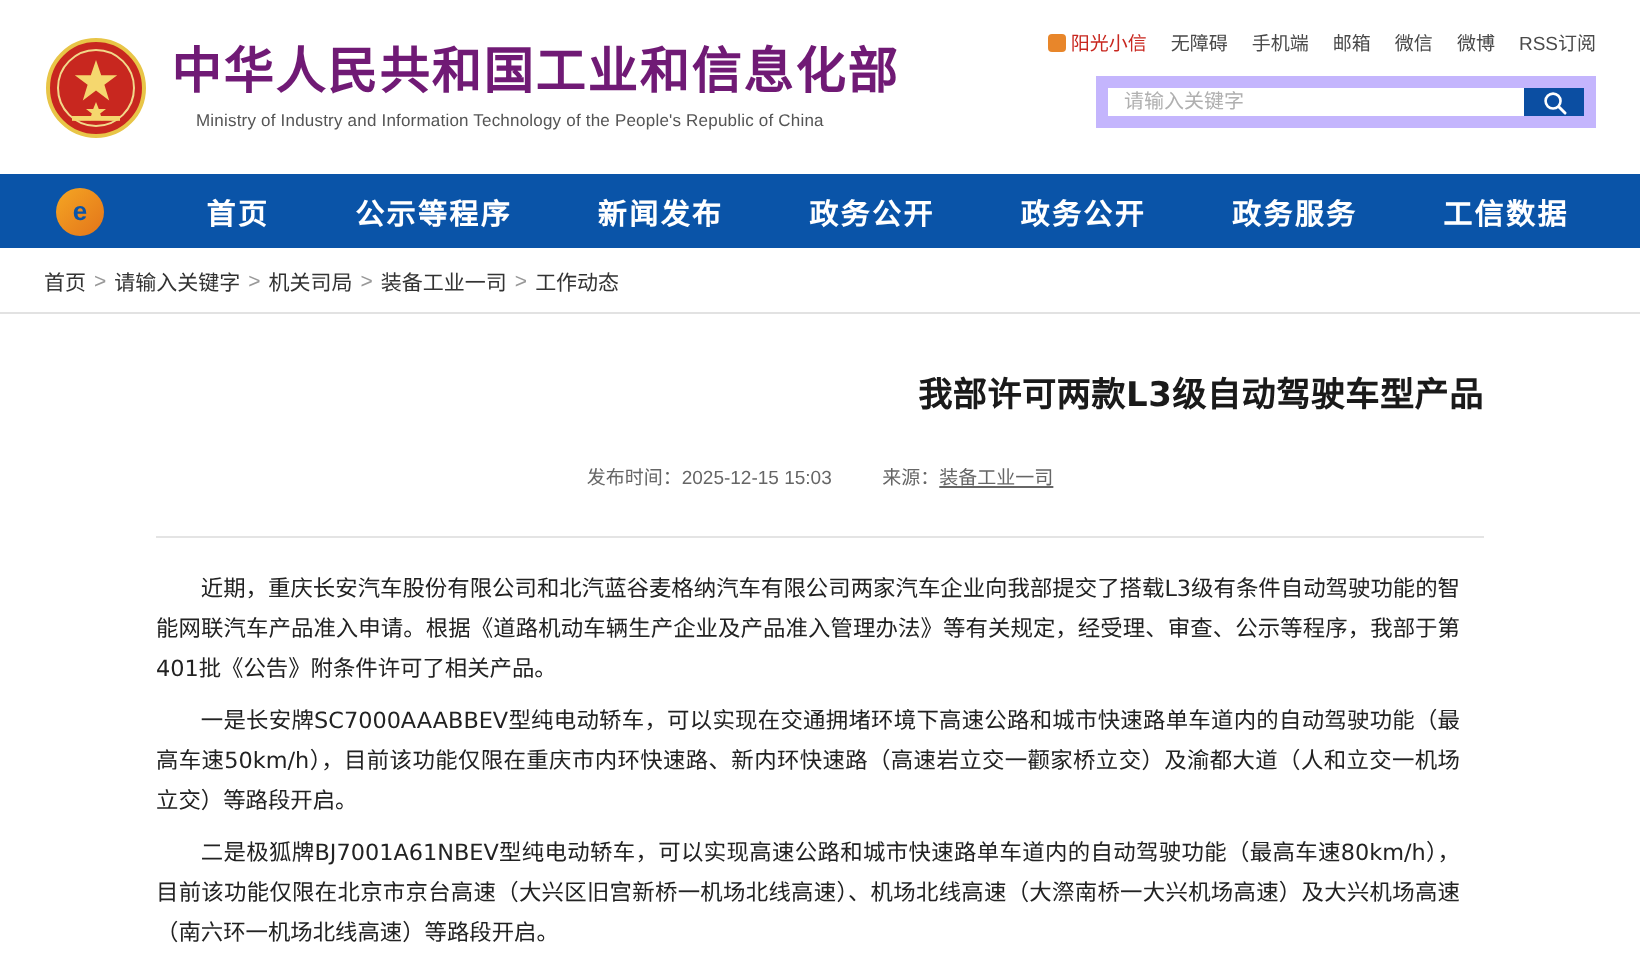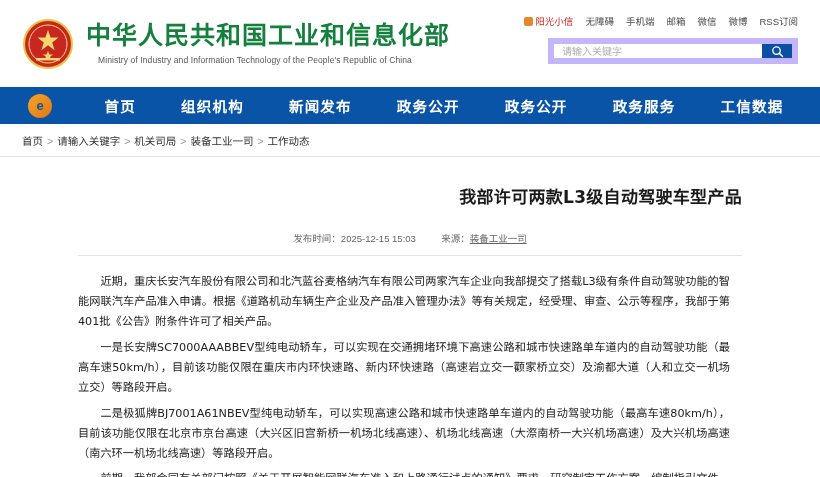--- a/index.html
+++ b/index.html
@@ -26,21 +26,21 @@
     width: 52px; height: 52px;
     margin-right: 12px;
     flex: 0 0 auto;
     position: relative;
   }
   .emblem svg { display: block; }
   .site-title { display: flex; flex-direction: column; justify-content: center; }
   .site-title .cn {
     font-size: 25px;
     font-weight: bold;
-    color: #15803d;
+    color: #701a75;
     letter-spacing: 1px;
     line-height: 1.15;
     font-family: "DejaVu Sans", "Liberation Sans", sans-serif;
   }
   .site-title .en {
     font-size: 8.5px;
     color: #555;
     margin-top: 4px;
     letter-spacing: 0.1px;
     font-family: "Liberation Sans", sans-serif;
@@ -149,21 +149,21 @@
     color: #1a1a1a;
     margin: 0 0 0 0;
     letter-spacing: 0.3px;
     font-family: "DejaVu Sans", "Liberation Sans", sans-serif;
   }
   .meta {
     margin-top: 23px;
     text-align: center;
     font-size: 9.5px;
     color: #666;
-    padding-bottom: 10px;
+    padding-bottom: 23px;
     border-bottom: 1px solid #e4e4e4;
   }
   .meta .src-link { color: #666; text-decoration: underline; cursor: pointer; }
   .meta .gap { display: inline-block; width: 20px; }
 
   .body-text { margin-top: 16px; }
   .body-text p {
     margin: 0 12px 6px 0;
     font-size: 11.2px;
     line-height: 1.78;
@@ -212,21 +212,21 @@
           </svg>
         </button>
       </div>
     </div>
   </div>
 
   <div class="navbar">
     <div class="nav-logo">e</div>
     <div class="nav-items">
       <span class="nav-item">首页</span>
-      <span class="nav-item">组织机构</span>
+      <span class="nav-item">公示等程序</span>
       <span class="nav-item">新闻发布</span>
       <span class="nav-item">政务公开</span>
       <span class="nav-item">政务公开</span>
       <span class="nav-item">政务服务</span>
       <span class="nav-item">工信数据</span>
     </div>
   </div>
 
   <div class="breadcrumb">
     <span class="crumb">首页</span>

